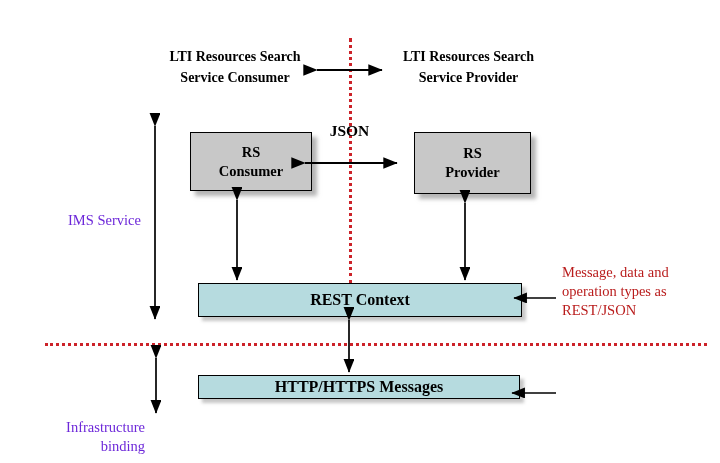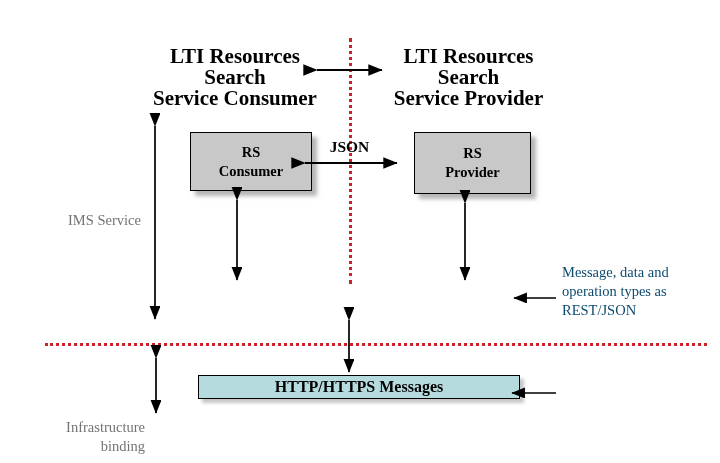--- a/index.html
+++ b/index.html
@@ -15,42 +15,42 @@
     overflow: hidden;
     font-family: "Liberation Serif", "DejaVu Serif", serif;
     color: #000000;
   }
 
   
   .hdr {
     position: absolute;
     font-family: "Liberation Serif", "DejaVu Serif", serif;
     font-weight: bold;
-    font-size: 21px;
+    font-size: 14px;
     line-height: 21px;
     text-align: center;
     color: #000;
     white-space: pre-line;
   }
   .note {
     position: absolute;
     font-family: "Liberation Serif", "DejaVu Serif", serif;
     font-weight: normal;
     font-size: 14.5px;
     line-height: 19px;
-    color: #0c4a6e;
+    color: #b91c1c;
     white-space: pre-line;
   }
   .sidelbl {
     position: absolute;
     font-family: "Liberation Serif", "DejaVu Serif", serif;
     font-weight: normal;
     font-size: 14.5px;
     line-height: 19px;
-    color: #737373;
+    color: #6d28d9;
     white-space: pre-line;
   }
   .json-lbl {
     position: absolute;
     font-family: "Liberation Serif", "DejaVu Serif", serif;
     font-weight: bold;
     font-size: 15.5px;
     color: #000;
     text-align: center;
   }
@@ -111,28 +111,29 @@
 
   <div class="red-v" style="left:349px; top:38px; height:246px;"></div>
   <div class="red-h" style="left:45px; top:343px; width:662px;"></div>
 
   <div class="hdr" style="left:150px; top:46px; width:170px;">LTI Resources Search
 Service Consumer</div>
 
   <div class="hdr" style="left:381px; top:46px; width:175px;">LTI Resources Search
 Service Provider</div>
 
-  <div class="json-lbl" style="left:312px; top:138px; width:75px;">JSON</div>
+  <div class="json-lbl" style="left:312px; top:122px; width:75px;">JSON</div>
 
   <div class="boxbase box-gray" style="left:178px; top:132px; width:122px; height:59px;">RS
 Consumer</div>
 
   <div class="boxbase box-gray" style="left:402px; top:132px; width:117px; height:62px;">RS
 Provider</div>
 
+  <div class="boxbase box-blue" style="left:186px; top:283px; width:324px; height:34px;">REST Context</div>
 
   <div class="boxbase box-blue" style="left:186px; top:375px; width:322px; height:24px;">HTTP/HTTPS  Messages</div>
 
   <div class="sidelbl" style="left:68px; top:211px; width:90px; text-align:left;">IMS Service</div>
 
   <div class="sidelbl" style="left:47px; top:370px; width:98px; text-align:right;margin-top:48px;">Infrastructure
 binding</div>
 
   <div class="note" style="left:562px; top:263px; width:155px;">Message, data and
 operation types as

